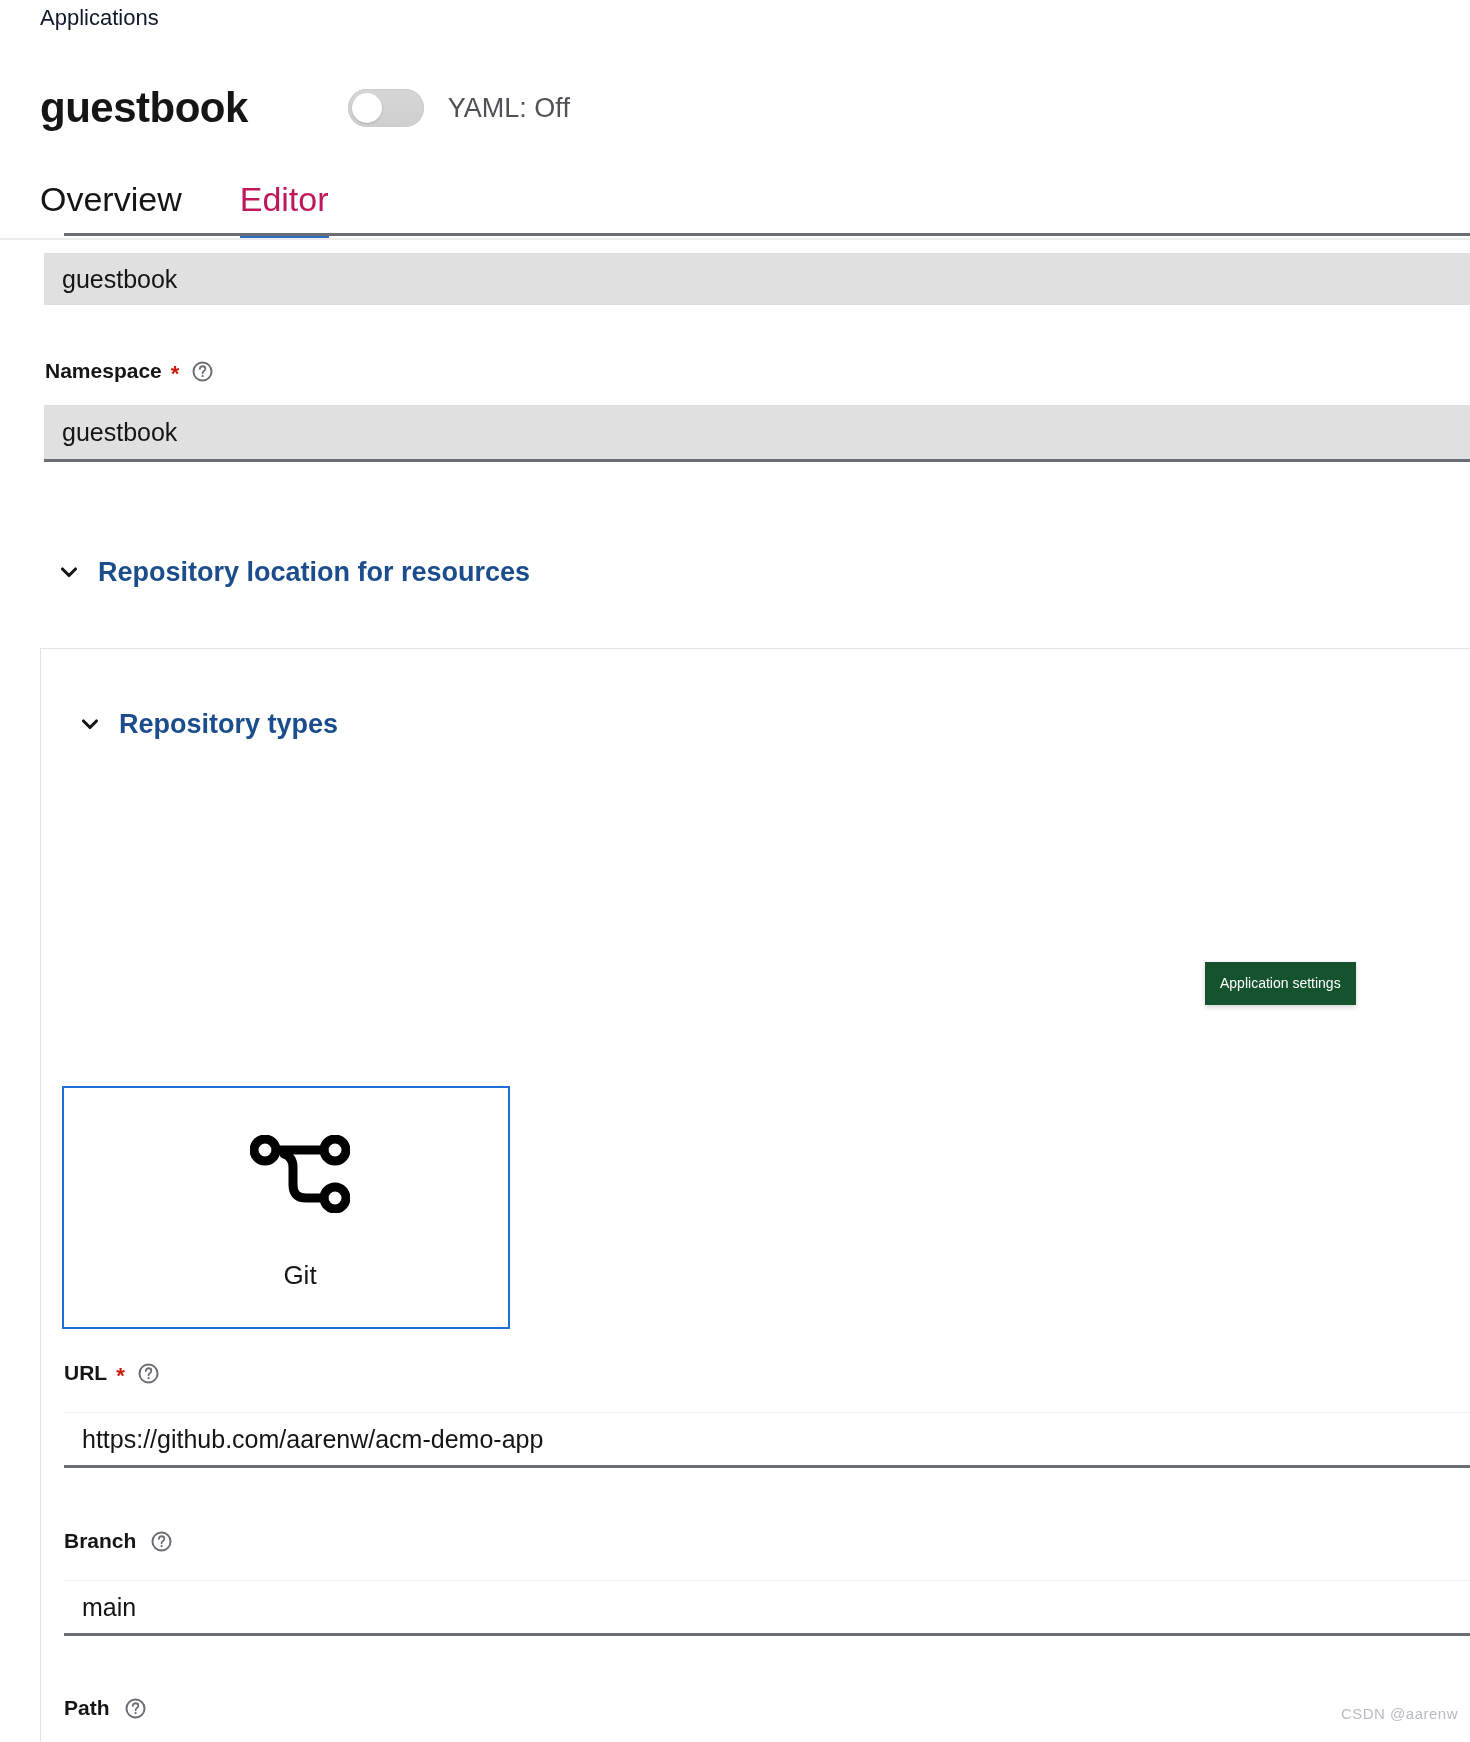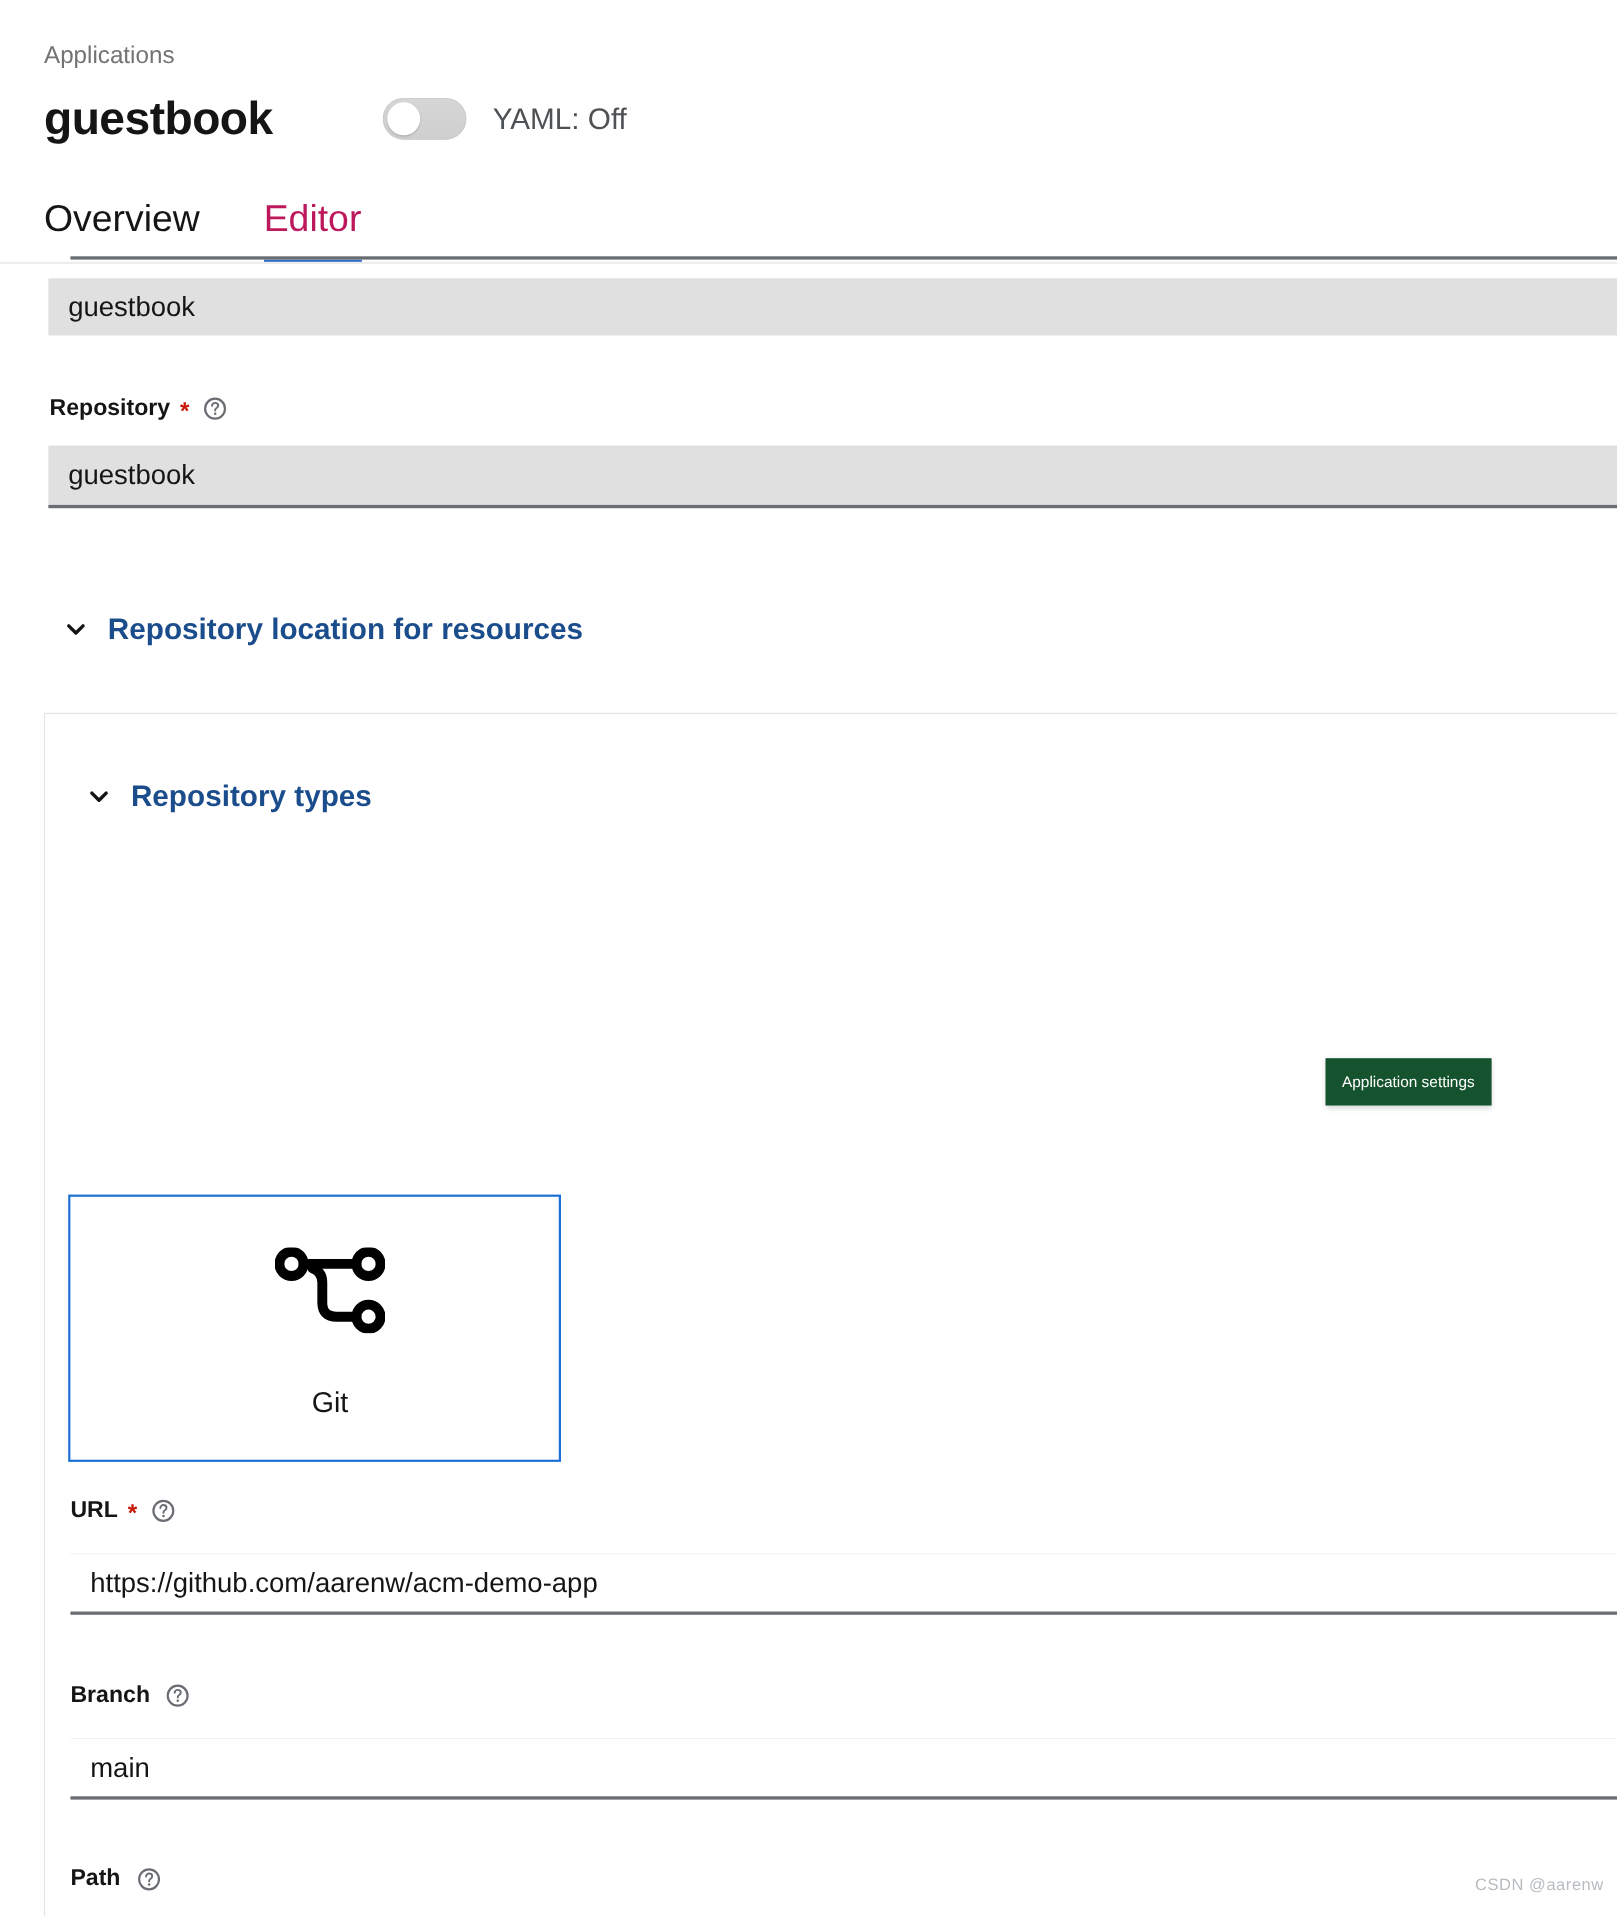--- a/index.html
+++ b/index.html
@@ -9,23 +9,23 @@
     background: #ffffff;
     font-family: "Liberation Sans", sans-serif;
     overflow: hidden;
   }
   body { position: relative; }
 
   
   .breadcrumb {
     position: absolute;
     left: 40px;
-    top: 36px;
+    top: 4px;
     font-size: 22px;
-    color: #737373;
+    color: #0f172a;
     line-height: 28px;
     cursor: pointer;
   }
 
   
   .title-row {
     position: absolute;
     left: 40px;
     top: 80px;
     display: flex;
@@ -302,21 +302,21 @@
   <div class="tab">Overview</div>
   <div class="tab active">Editor</div>
 </div>
 <div class="tabs-rule"></div>
 
 <div class="content">
 
   <div id="name-field-box">guestbook</div>
 
   <div id="namespace-label" class="field-label">
-    <span>Repository</span>
+    <span>Namespace</span>
     <span class="req-star">*</span>
     <span class="help-icon">
       <svg width="21" height="21" viewBox="0 0 20 20">
         <circle cx="10" cy="10" r="8.6" fill="none" stroke="#6a6e73" stroke-width="1.9"></circle>
         <path d="M7.4 7.5c0-1.5 1.2-2.5 2.7-2.5 1.5 0 2.6 1 2.6 2.3 0 1.2-.7 1.8-1.6 2.4-.7.5-1 .9-1 1.7v.3" fill="none" stroke="#6a6e73" stroke-width="1.7" stroke-linecap="round"></path>
         <circle cx="10.1" cy="14.4" r="1.1" fill="#6a6e73"></circle>
       </svg>
     </span>
   </div>
 

